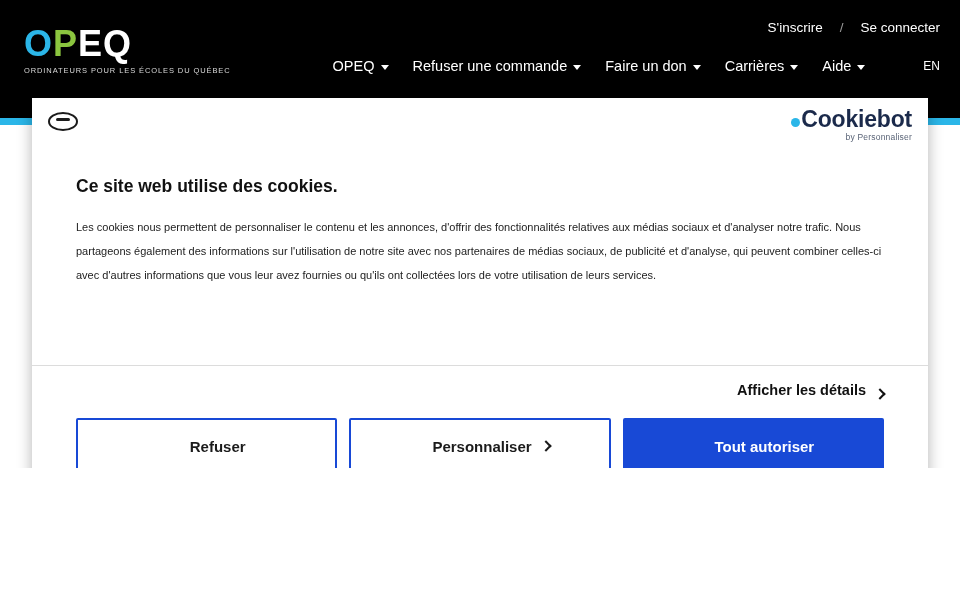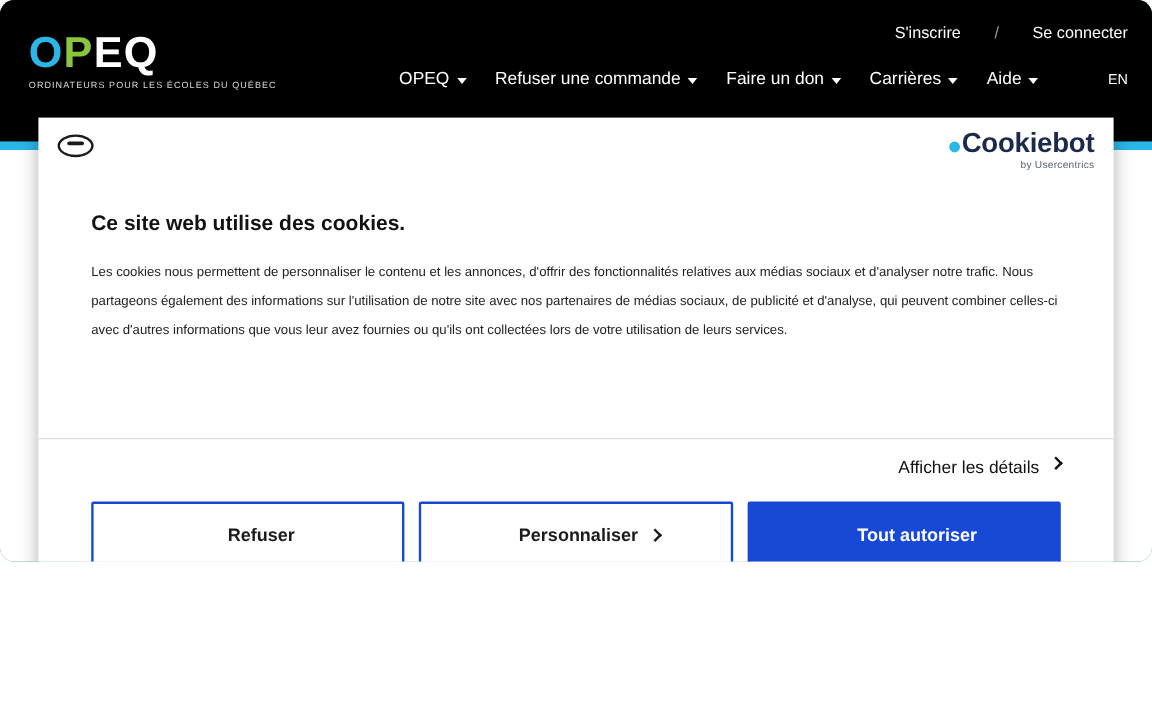--- a/index.html
+++ b/index.html
@@ -7,22 +7,21 @@
     margin: 0; padding: 0;
     width: 960px; height: 600px;
     overflow: hidden;
     font-family: "Liberation Sans", sans-serif;
     background: #ffffff;
   }
   #page {
     position: relative;
     width: 960px; height: 468px;
     overflow: hidden;
-    background: #0f766e;
-    border-radius: 12px;
+    background: #fca5a5;
   }
 
   
   .site-header {
     position: absolute;
     top: 0; left: 0;
     width: 960px; height: 118px;
     background: #000000;
     z-index: 1;
   }
@@ -50,21 +49,21 @@
     letter-spacing: 0.9px;
     color: #d9d9d9;
     white-space: nowrap;
   }
 
   .top-links {
     position: absolute;
     right: 20px; top: 20px;
     display: flex;
     align-items: center;
-    gap: 28px;
+    gap: 17px;
     font-size: 13.5px;
     color: #ffffff;
   }
   .top-links a { color: #ffffff; text-decoration: none; }
   .top-links .sep { color: #9a9a9a; }
 
   .main-nav {
     position: absolute;
     right: 20px; top: 58px;
     display: flex;
@@ -277,24 +276,24 @@
     margin: 0;
   }
   .details-row {
     display: flex;
     justify-content: flex-end;
     align-items: center;
     padding: 16px 44px 0 44px;
   }
   .details-link {
     display: inline-flex;
-    align-items: flex-start;
+    align-items: flex-end;
     gap: 10px;
     font-size: 14.5px;
-    font-weight: normal;
+    font-weight: bold;
     color: #111111;
     cursor: pointer;
     text-decoration: none;
   }
   .chev-right {
     display: inline-block;
     width: 8px; height: 8px;
     border-right: 2px solid #111111;
     border-top: 2px solid #111111;
     transform: rotate(45deg);
@@ -403,21 +402,21 @@
 
   <div class="cookie-overlay">
 
     <div class="cookie-top">
       <div class="cookie-icon">
         <div class="disc"></div>
         <div class="slot"></div>
       </div>
       <div class="cookiebot-logo">
         <span class="cb-name"><span class="cb-dot"></span><span>Cookiebot</span></span>
-        <span class="cb-sub">by Usercentrics</span>
+        <span class="cb-sub">by Personnaliser</span>
       </div>
     </div>
 
     <div class="cookie-body">
       <div class="cookie-heading">Ce site web utilise des cookies.</div>
       <p class="cookie-text">Les cookies nous permettent de personnaliser le contenu et les annonces, d'offrir des fonctionnalités relatives aux médias sociaux et d'analyser notre trafic. Nous partageons également des informations sur l'utilisation de notre site avec nos partenaires de médias sociaux, de publicité et d'analyse, qui peuvent combiner celles-ci avec d'autres informations que vous leur avez fournies ou qu'ils ont collectées lors de votre utilisation de leurs services.</p>
     </div>
 
     <div class="cookie-divider"></div>
 

